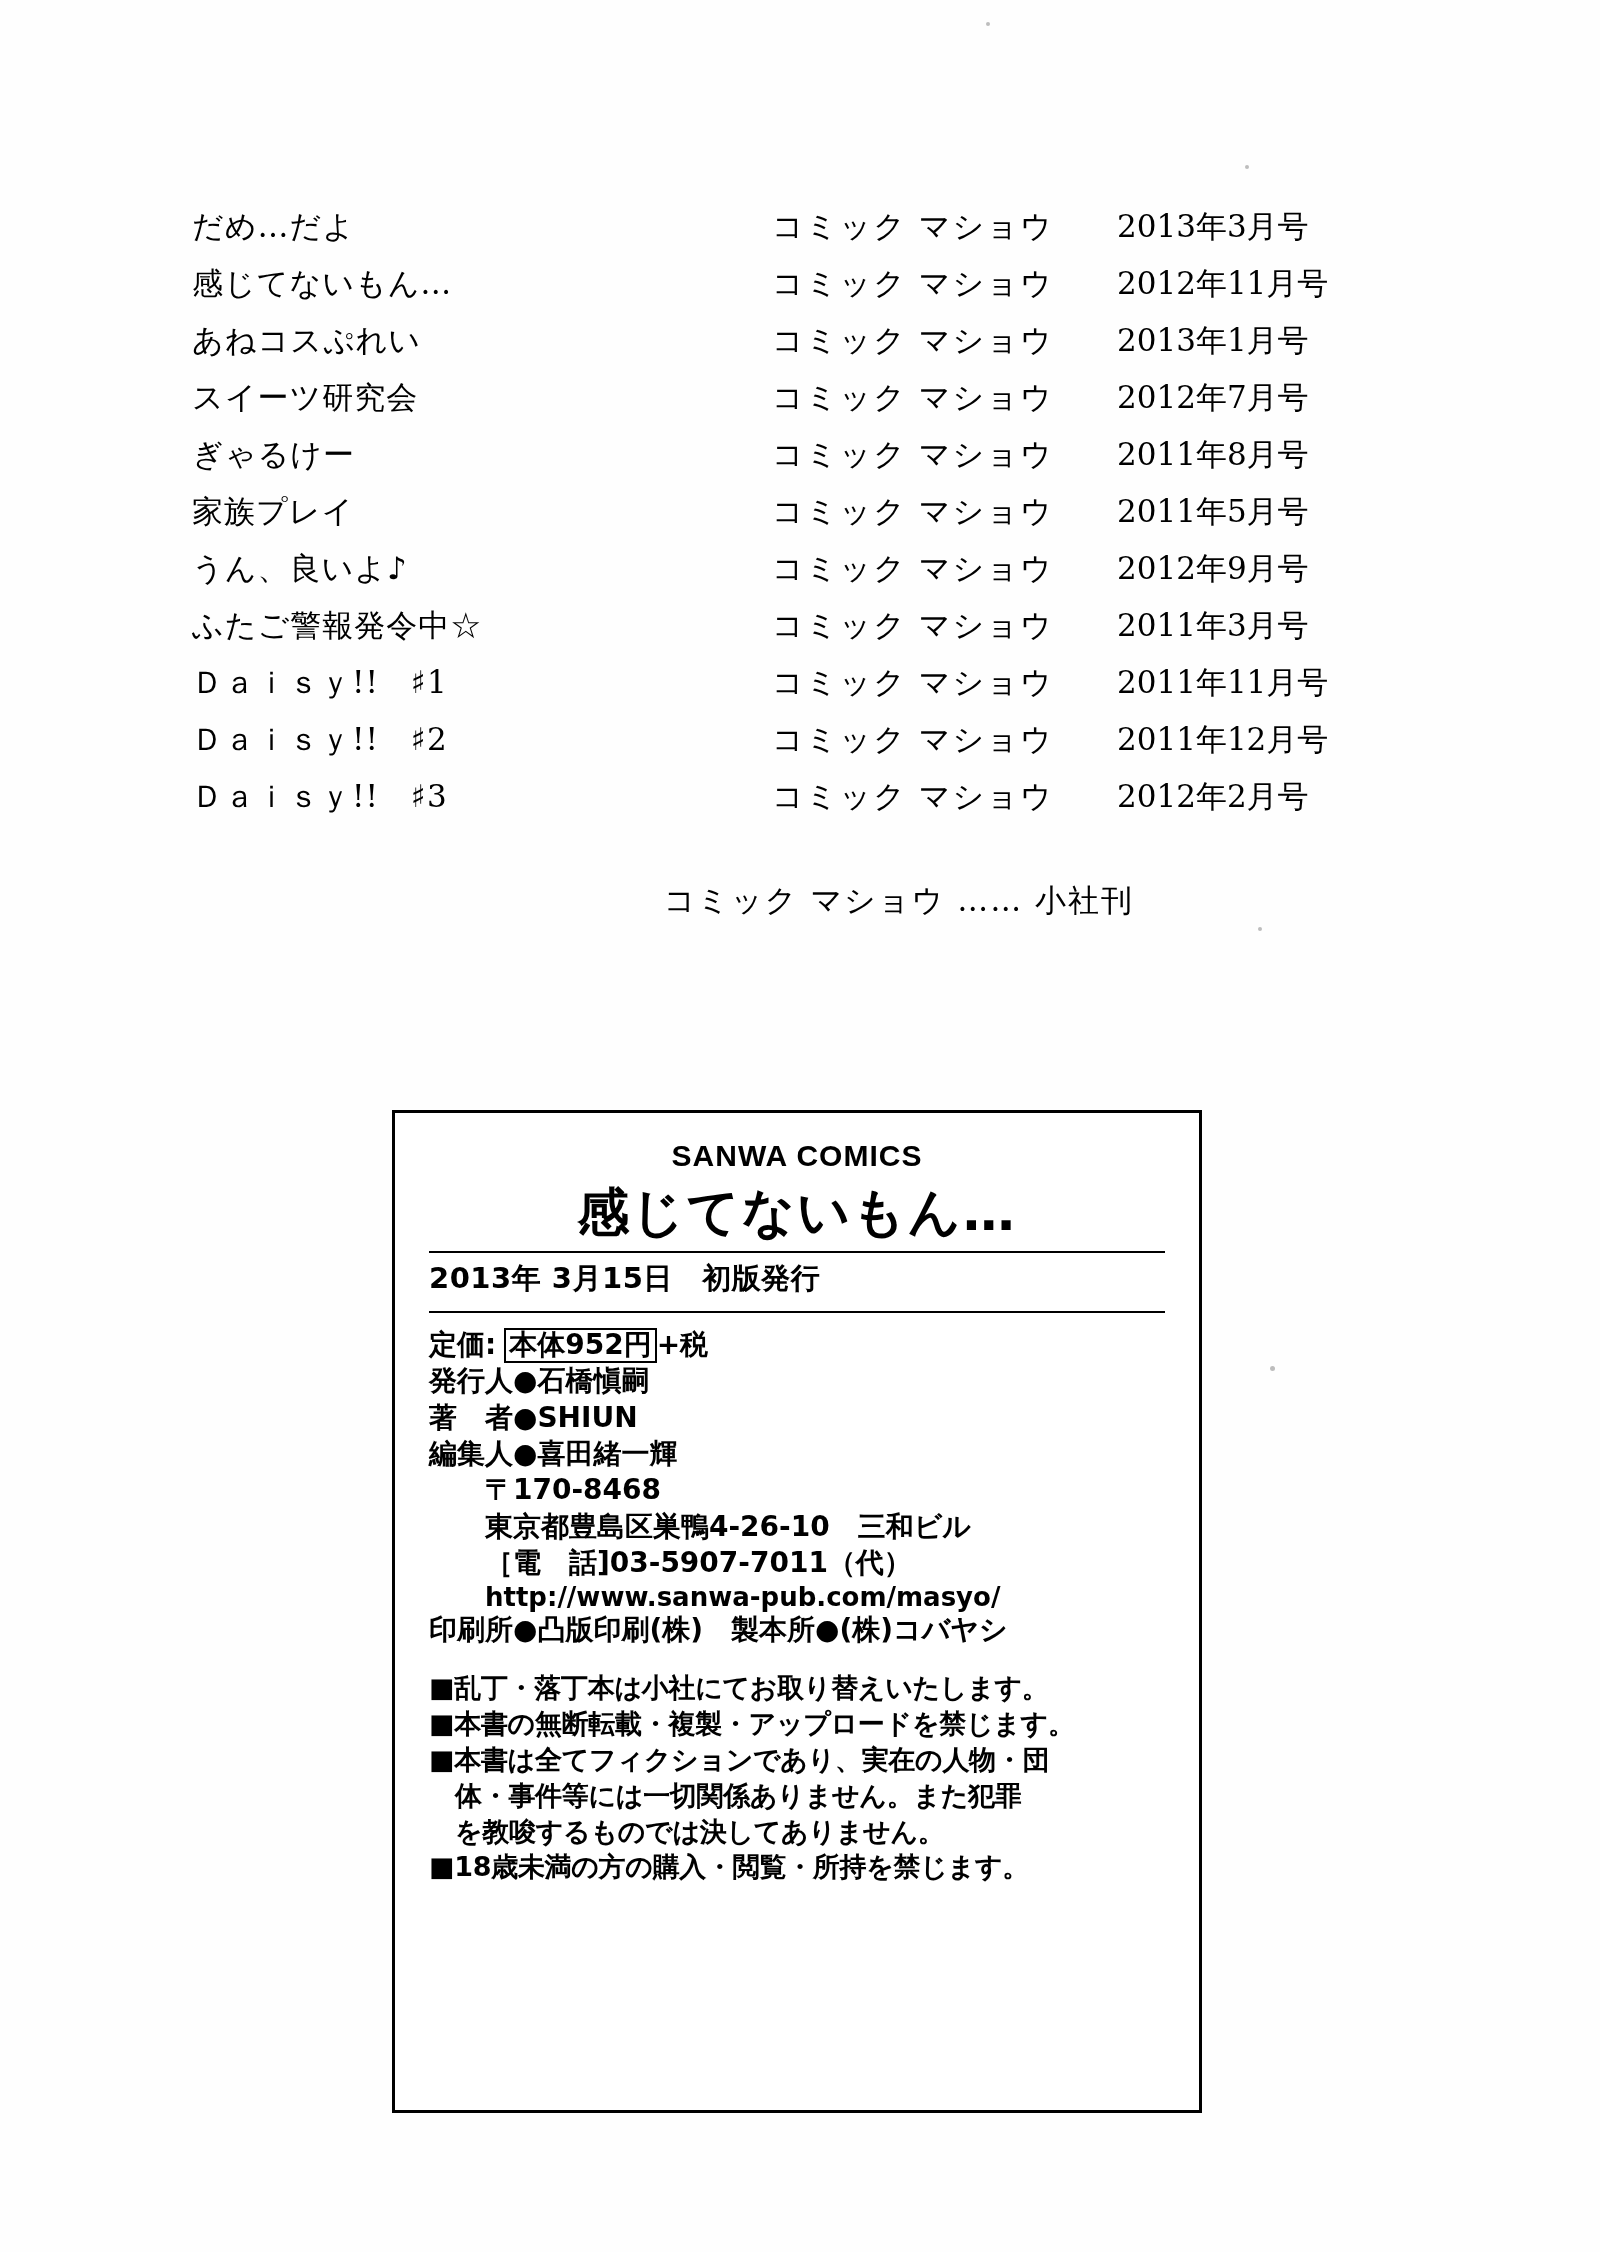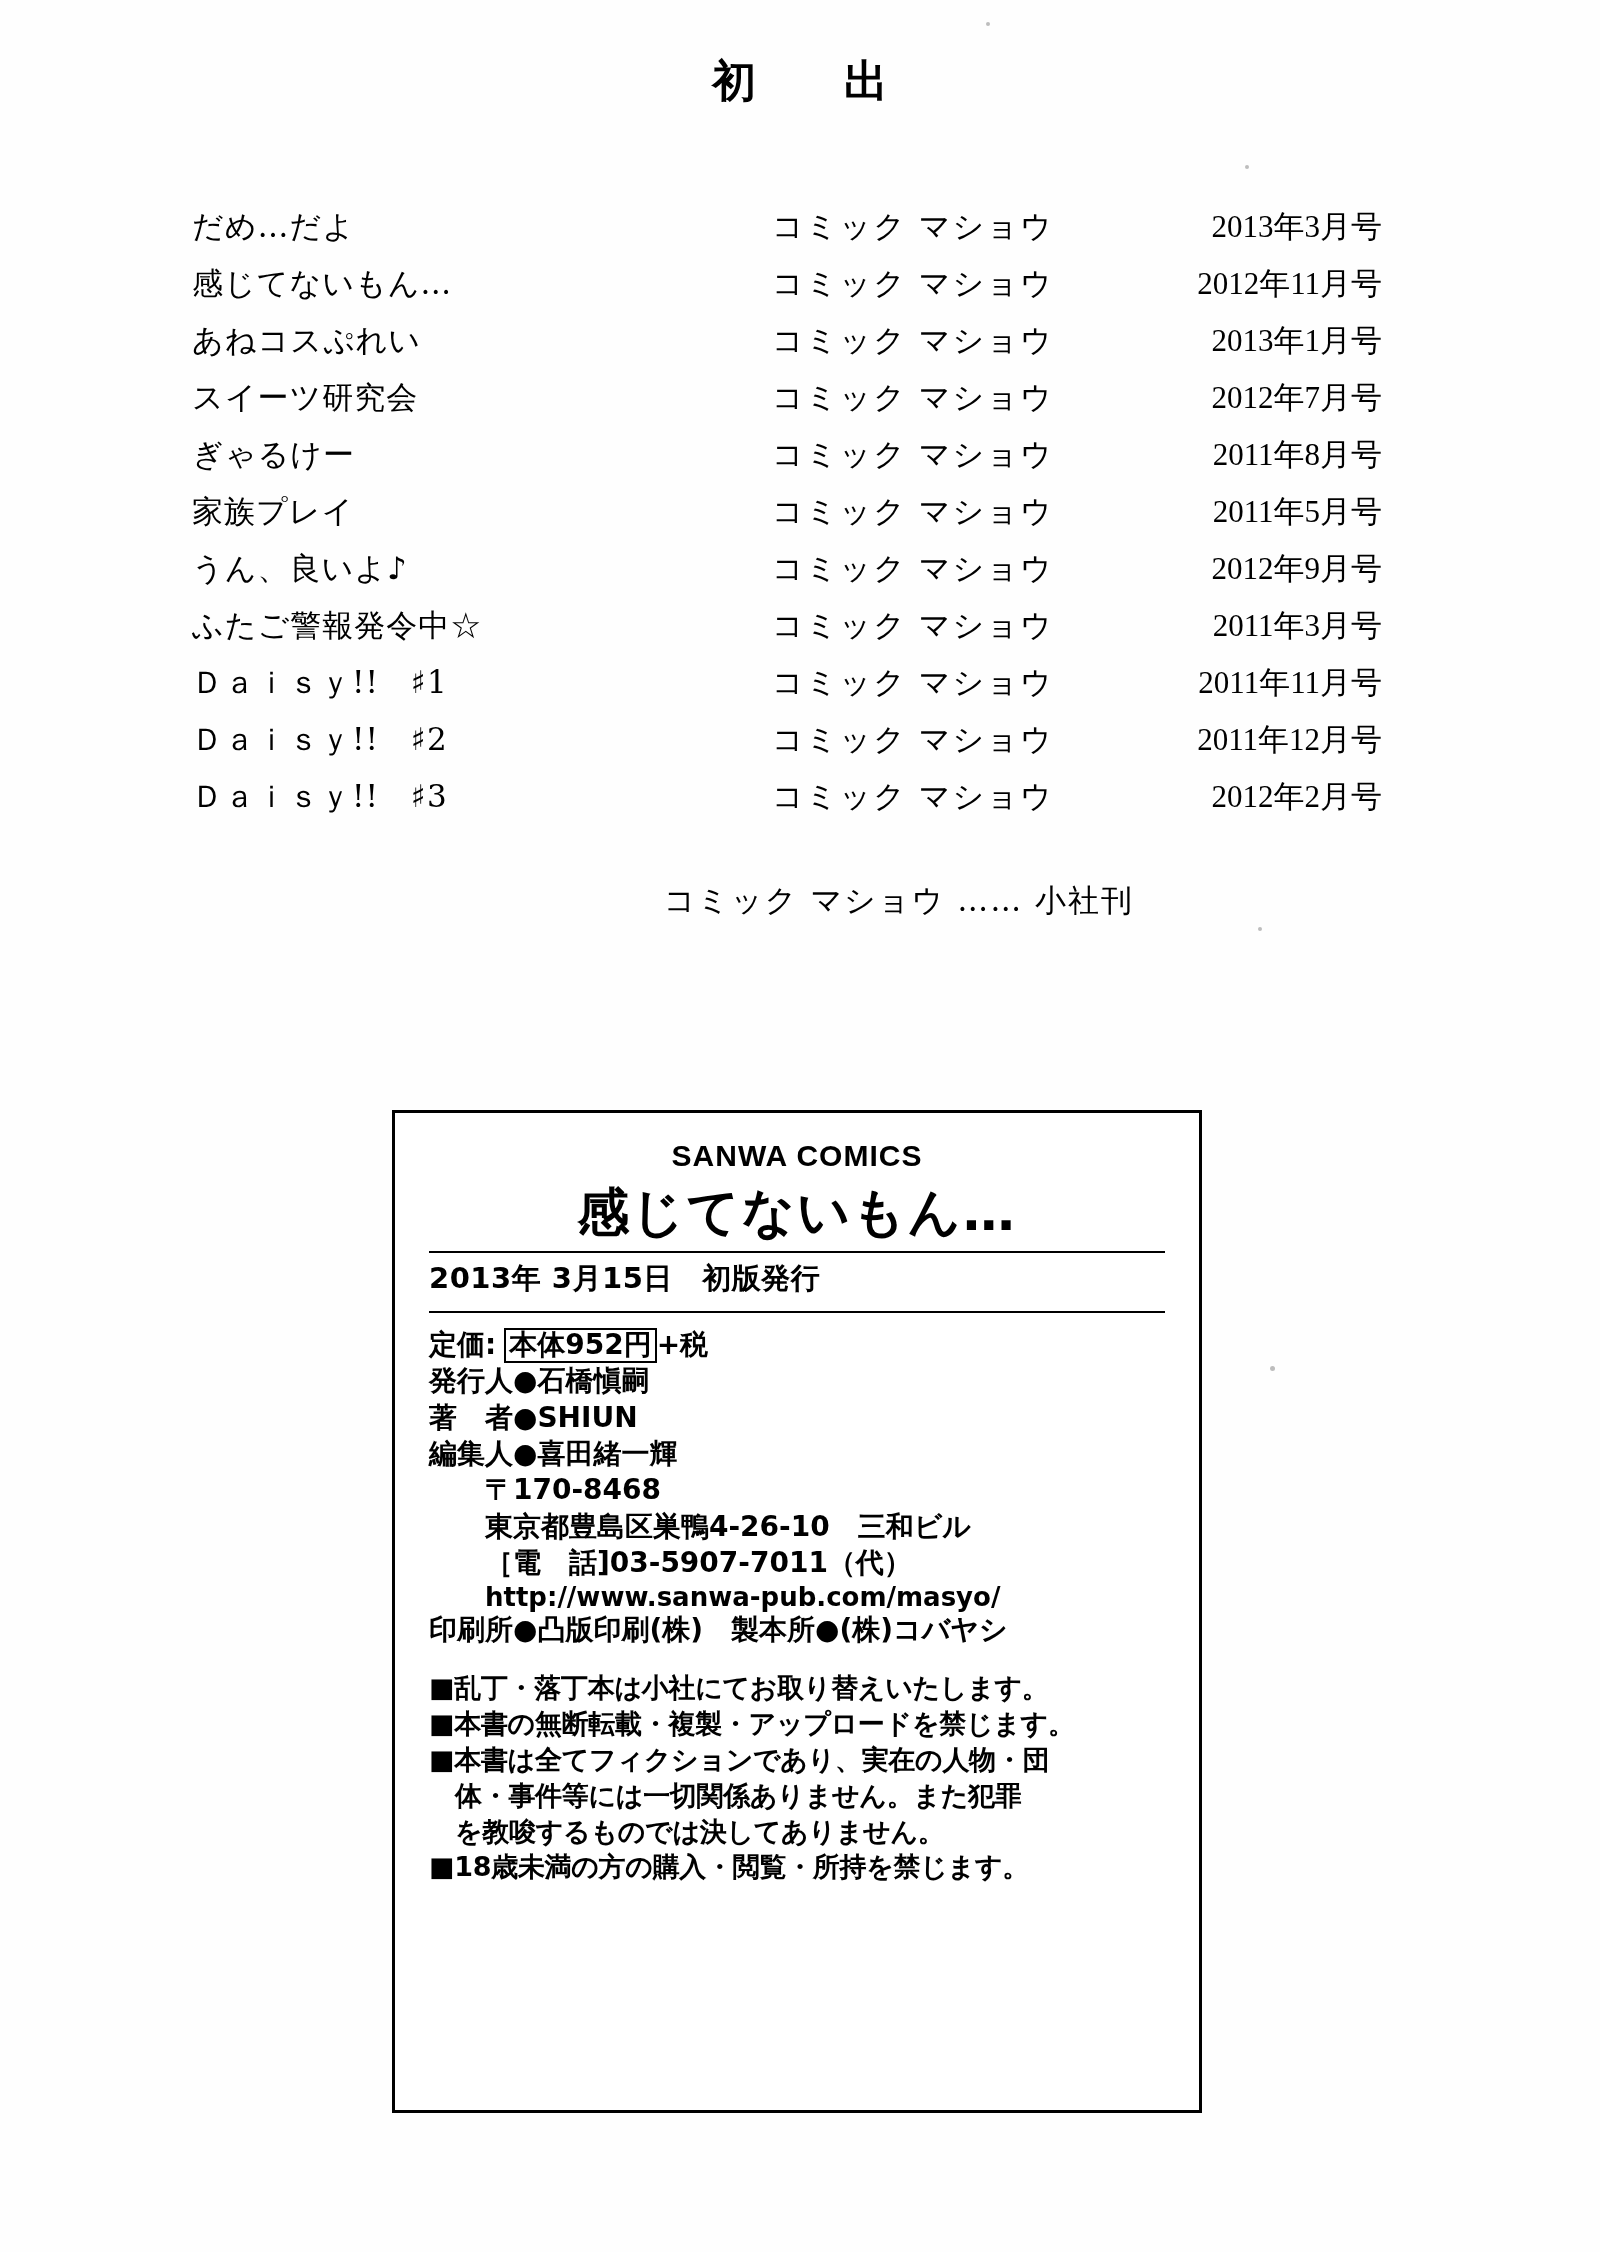--- a/index.html
+++ b/index.html
@@ -54,23 +54,22 @@
   #credits-table td.c-title {
     width: 580px;
     letter-spacing: 1px;
   }
   #credits-table td.c-mag {
     width: 345px;
     letter-spacing: 2px;
   }
   #credits-table td.c-issue {
     width: 265px;
-    text-align: right;
+    text-align: left;
     letter-spacing: 0px;
-    font-family: Liberation Serif, serif;
   }
   .latin-title {
     letter-spacing: 7px;
   }
 
   #credits-footnote {
     position: absolute;
     top: 880px;
     left: 0;
     width: 1324px;
@@ -186,21 +185,20 @@
 <body>
 
 <div class="page">
 
   <div class="speck" style="left:986px;top:22px;width:4px;height:4px;"></div>
   <div class="speck" style="left:1245px;top:165px;width:4px;height:4px;"></div>
   <div class="speck" style="left:1258px;top:927px;width:4px;height:4px;"></div>
   <div class="speck" style="left:1270px;top:1366px;width:5px;height:5px;"></div>
   <div class="speck" style="left:396px;top:1613px;width:5px;height:5px;"></div>
 
-  <div id="first-publication-heading">初　出</div>
 
   <table id="credits-table">
     <tbody>
       <tr>
         <td class="c-title latin-title">だめ…だよ</td>
         <td class="c-mag">コミック マショウ</td>
         <td class="c-issue">2013年3月号</td>
       </tr>
       <tr>
         <td class="c-title">感じてないもん…</td>

